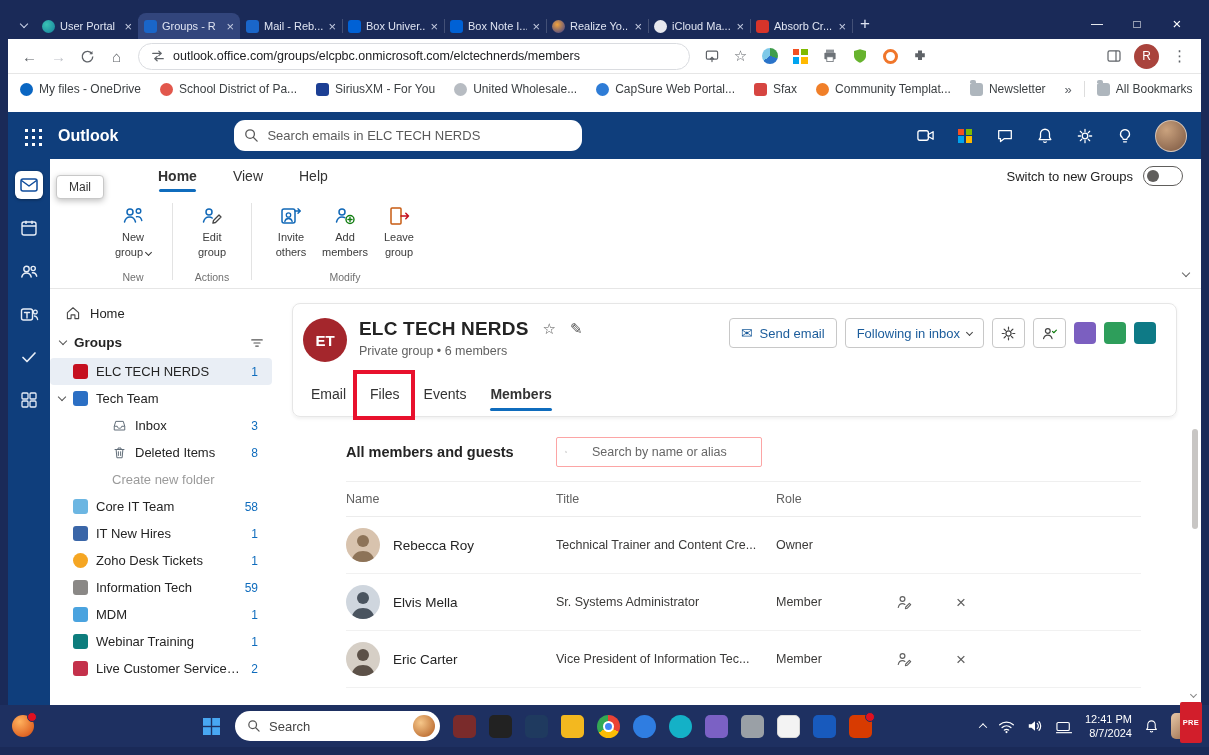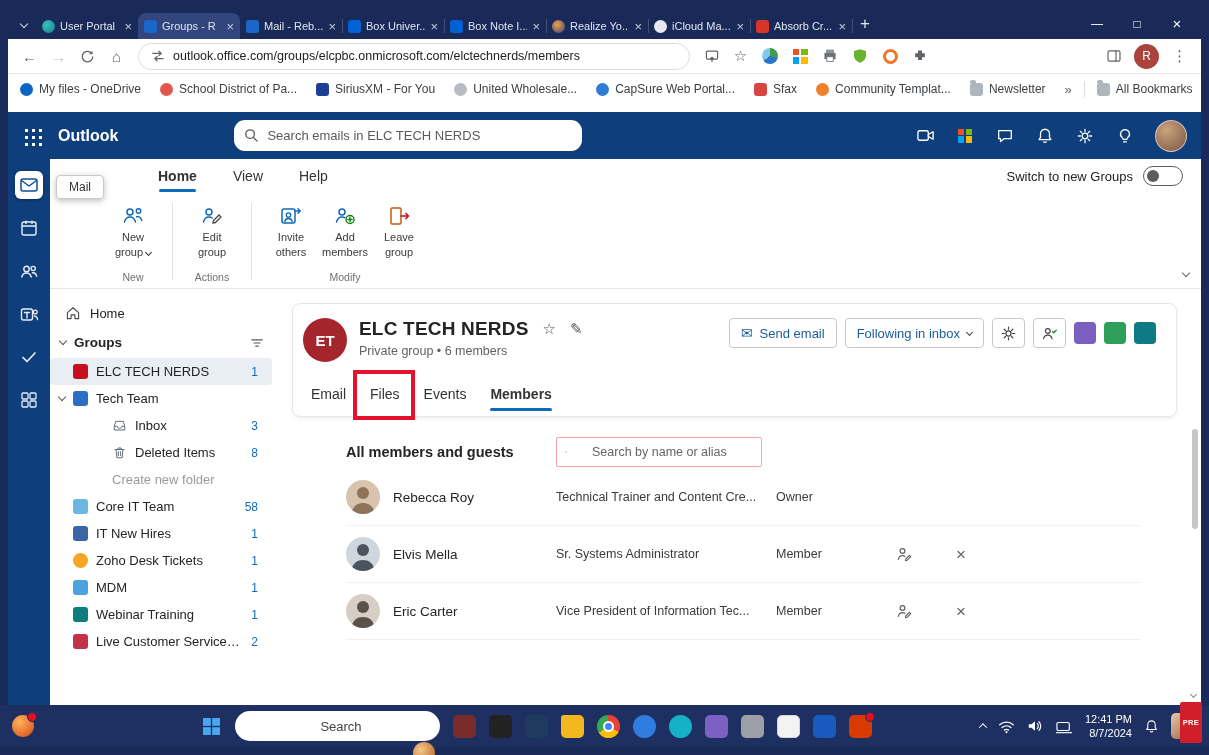--- a/index.html
+++ b/index.html
@@ -152,21 +152,21 @@
   .scrollbar { position:absolute; right:1px; top:140px; bottom:16px; width:10px; }
   .sb-thumb { position:absolute; top:0; left:2px; width:6px; height:100px; border-radius:3px; background:#c8c6c4; }
   .sb-down { position:absolute; bottom:-12px; left:1px; color:#888; }
 
   
   .taskbar { position:absolute; left:0; right:0; bottom:8px; height:42px; background:#1e3061; }
   .tb-left { position:absolute; left:12px; top:10px; width:22px; height:22px; border-radius:50%; background:radial-gradient(circle at 35% 30%, #ffb25e, #d4490f); }
   .badge-dot { position:absolute; top:-3px; right:-3px; width:10px; height:10px; border-radius:50%; background:#e01020; border:1.5px solid #1e3061; }
   .tb-center { position:absolute; left:200px; top:0; height:100%; display:flex; align-items:center; gap:13px; }
   .tb-start { width:22px; height:22px; display:flex; align-items:center; justify-content:center; }
-  .tb-search { height:30px; background:#fff; border-radius:15px; display:flex; align-items:center; gap:8px; padding:0 5px 0 12px; width:205px; color:#444; font-size:13px;flex-direction:column; }
+  .tb-search { height:30px; background:#fff; border-radius:15px; display:flex; align-items:center; gap:8px; padding:0 5px 0 12px; width:205px; color:#444; font-size:13px; }
   .tb-bing { width:22px; height:22px; border-radius:50%; background:radial-gradient(circle at 35% 35%, #f6c78a, #b05a1f); margin-left:auto; flex:none; }
   .tb-ic { width:23px; height:23px; border-radius:5px; position:relative; flex:none; }
   .t1{background:#7a2b2b;} .t2{background:#222;} .t3{background:#1f3a5f;} .t4{background:#f3b81f; border-radius:3px 5px 5px 5px;}
   .t5{background:conic-gradient(#ea4335 0 33%, #fbbc05 0 66%, #34a853 0 100%); border-radius:50%;}
   .t5::after{content:""; position:absolute; inset:6px; border-radius:50%; background:#4285f4; border:2px solid #fff;}
   .t6{background:#2f7de1; border-radius:50%;} .t7{background:#14b1c7; border-radius:50%;}
   .t8{background:#7b61c4;} .t9{background:#9aa0a6;} .t10{background:#f3f3f3; border:1px solid #d5d5d5;}
   .t11{background:#185abd;} .t12{background:#d83b01;}
   .tb-tray { position:absolute; right:12px; top:0; height:100%; display:flex; align-items:center; gap:12px; color:#fff; }
   .tray-chev { transform:rotate(-135deg) translate(-1px,-1px); color:#fff; }
@@ -581,20 +581,25 @@
             </div>
             <div class="fp-row">
               <span class="gicon g-navy"></span>
               <span class="fp-label">IT New Hires</span>
               <span class="fp-count">1</span>
             </div>
             <div class="fp-row">
               <span class="gicon g-orange"></span>
               <span class="fp-label">Zoho Desk Tickets</span>
               <span class="fp-count">1</span>
+            </div>
+            <div class="fp-row">
+              <span class="gicon g-gray"></span>
+              <span class="fp-label">Information Tech</span>
+              <span class="fp-count">59</span>
             </div>
             <div class="fp-row">
               <span class="gicon g-sky"></span>
               <span class="fp-label">MDM</span>
               <span class="fp-count">1</span>
             </div>
             <div class="fp-row">
               <span class="gicon g-teal"></span>
               <span class="fp-label">Webinar Training</span>
               <span class="fp-count">1</span>
@@ -660,20 +665,27 @@
               <div class="m-head">
                 <span class="m-heading">All members and guests</span>
                 <div class="m-search">
                   <svg width="14" height="14" viewBox="0 0 16 16">
                       <circle cx="6.5" cy="6.5" r="4.4" fill="none" stroke="#444" stroke-width="1.3"></circle>
                       <path d="M10 10l3.8 3.8" stroke="#444" stroke-width="1.3" stroke-linecap="round"></path>
                     </svg>
                   <input placeholder="Search by name or alias" style="">
                 </div>
               </div>
+              <div class="m-cols">
+                <span>Name</span>
+                <span>Title</span>
+                <span>Role</span>
+                <span></span>
+                  <span></span>
+              </div>
 
               <div class="m-row">
                 <div class="m-name-cell">
                   <span class="m-avatar av1">
                     <svg viewBox="0 0 34 34" width="34" height="34">
                         <circle cx="17" cy="13" r="6" fill="#8d7358"></circle>
                         <path d="M5 34c1.5-8 6.5-11 12-11s10.5 3 12 11z" fill="#8d7358"></path>
                       </svg>
                   </span>
                   <span class="m-name">Rebecca Roy</span>

